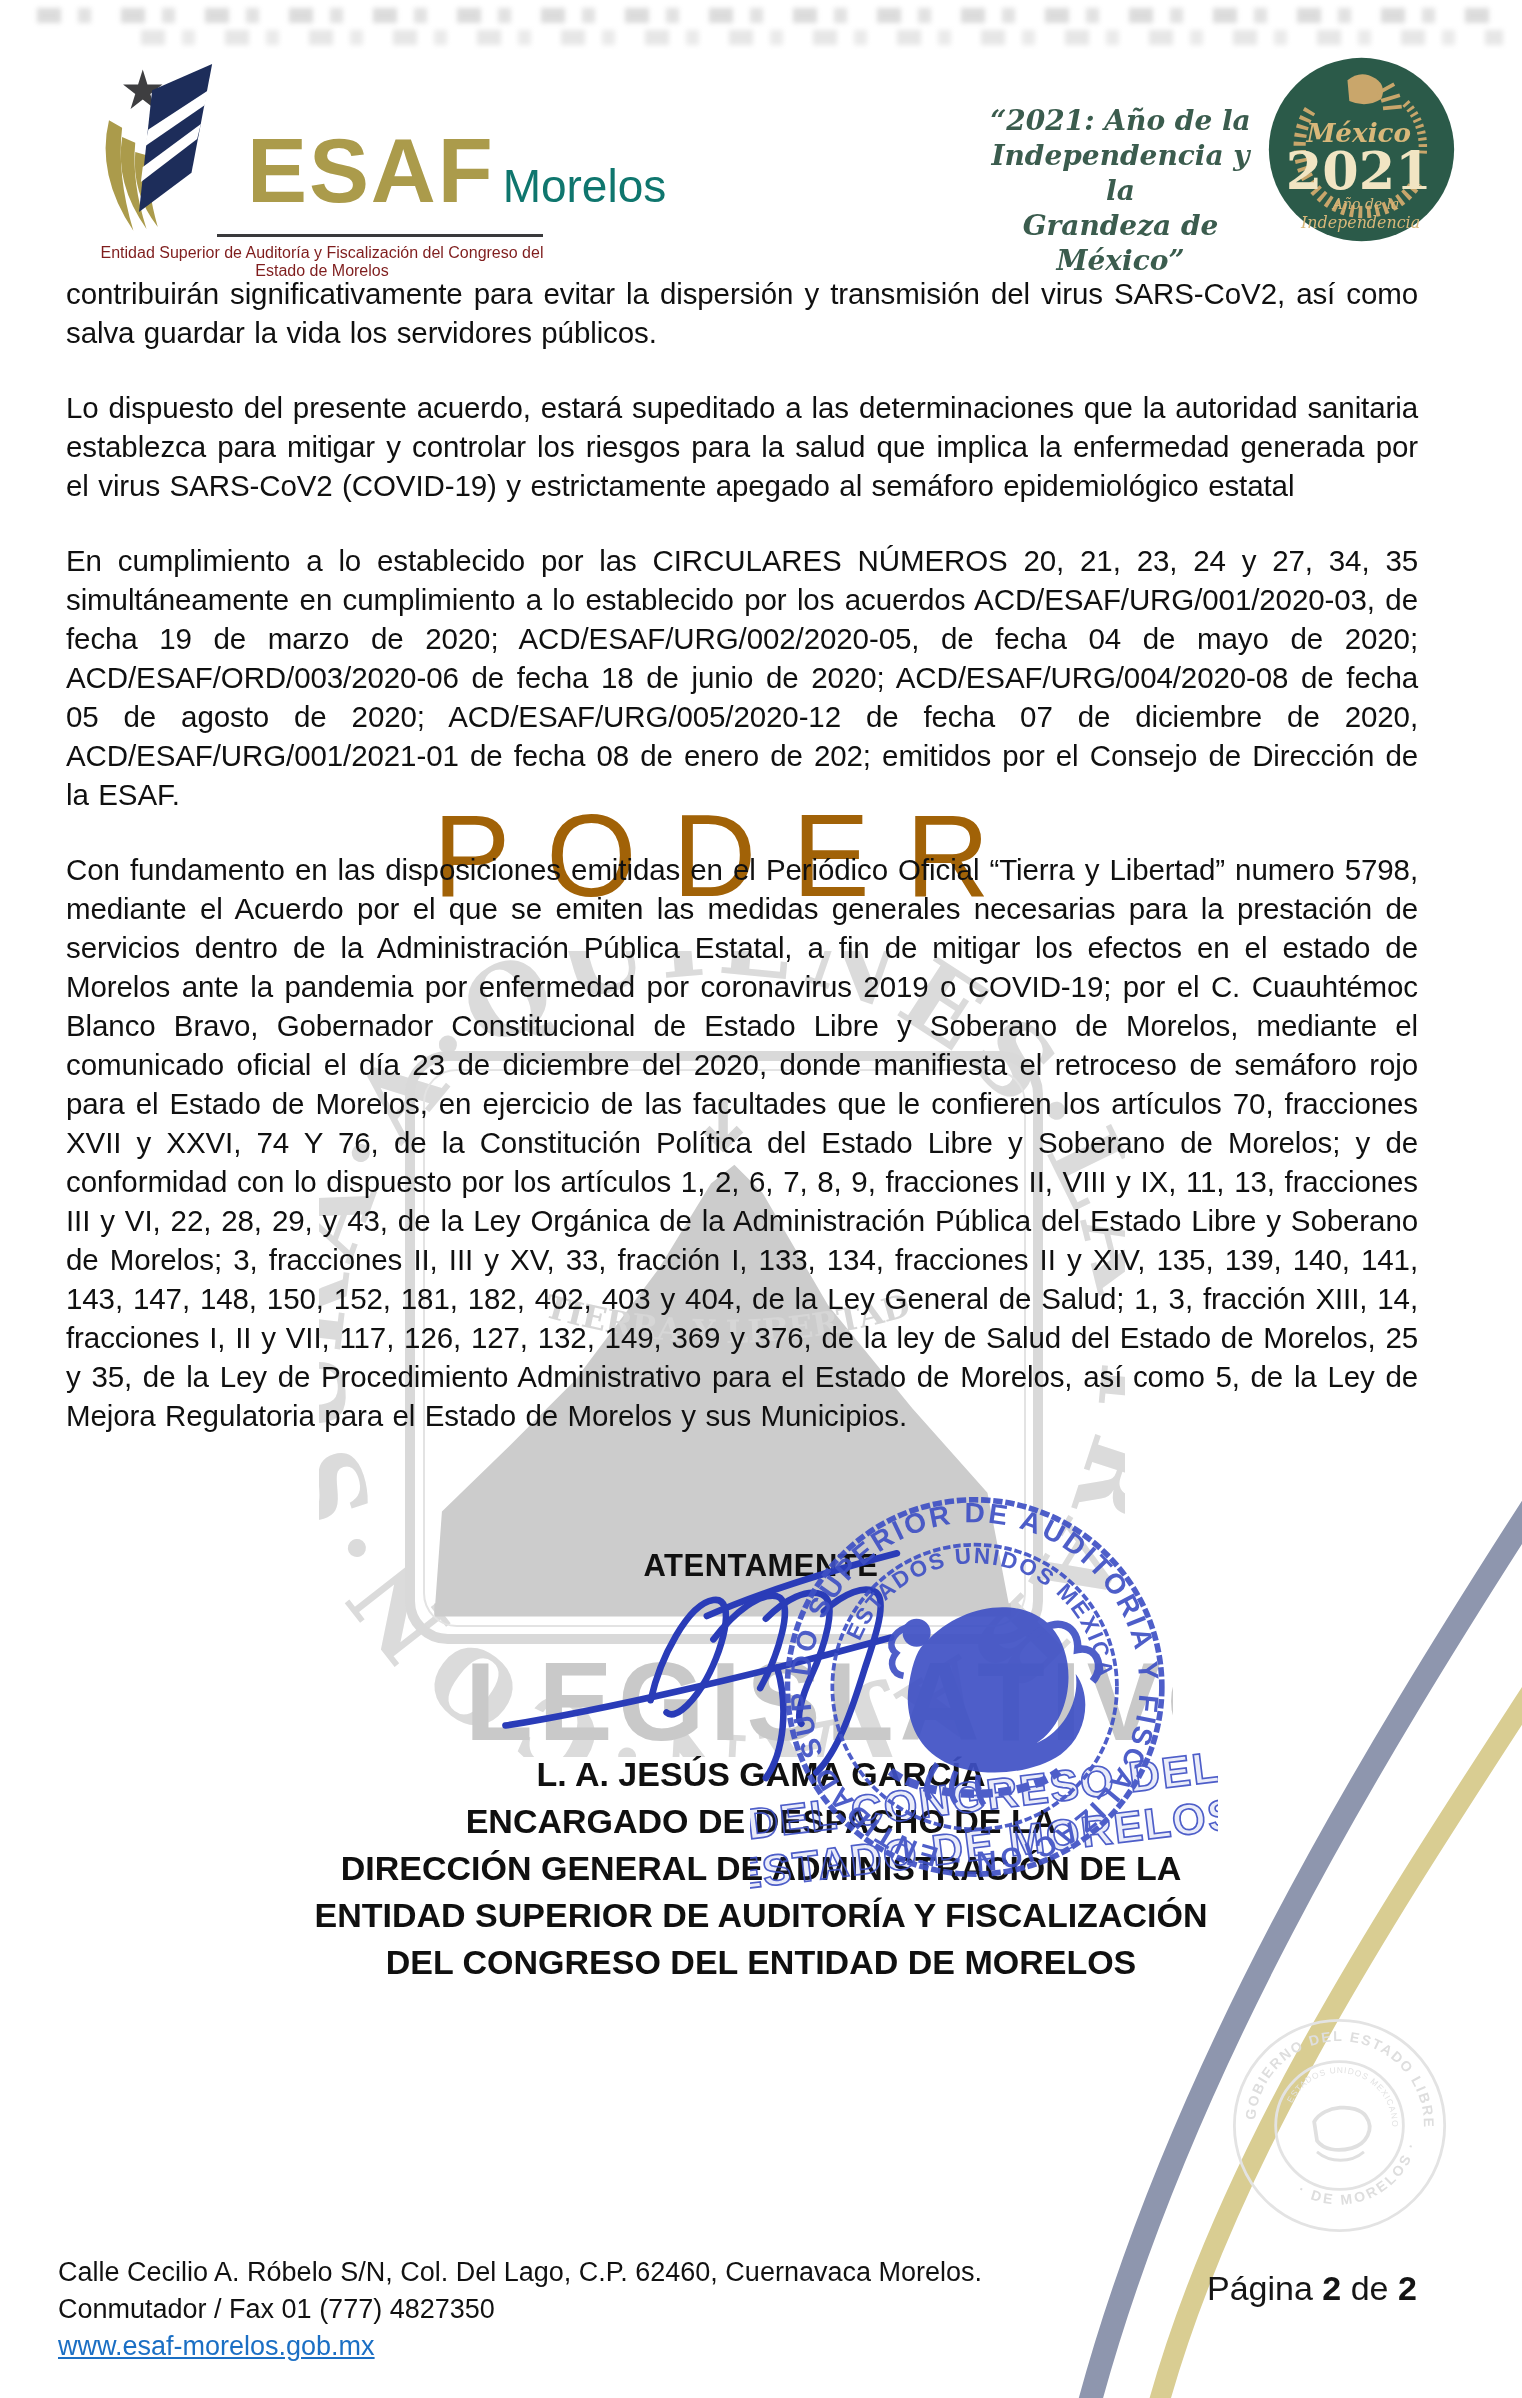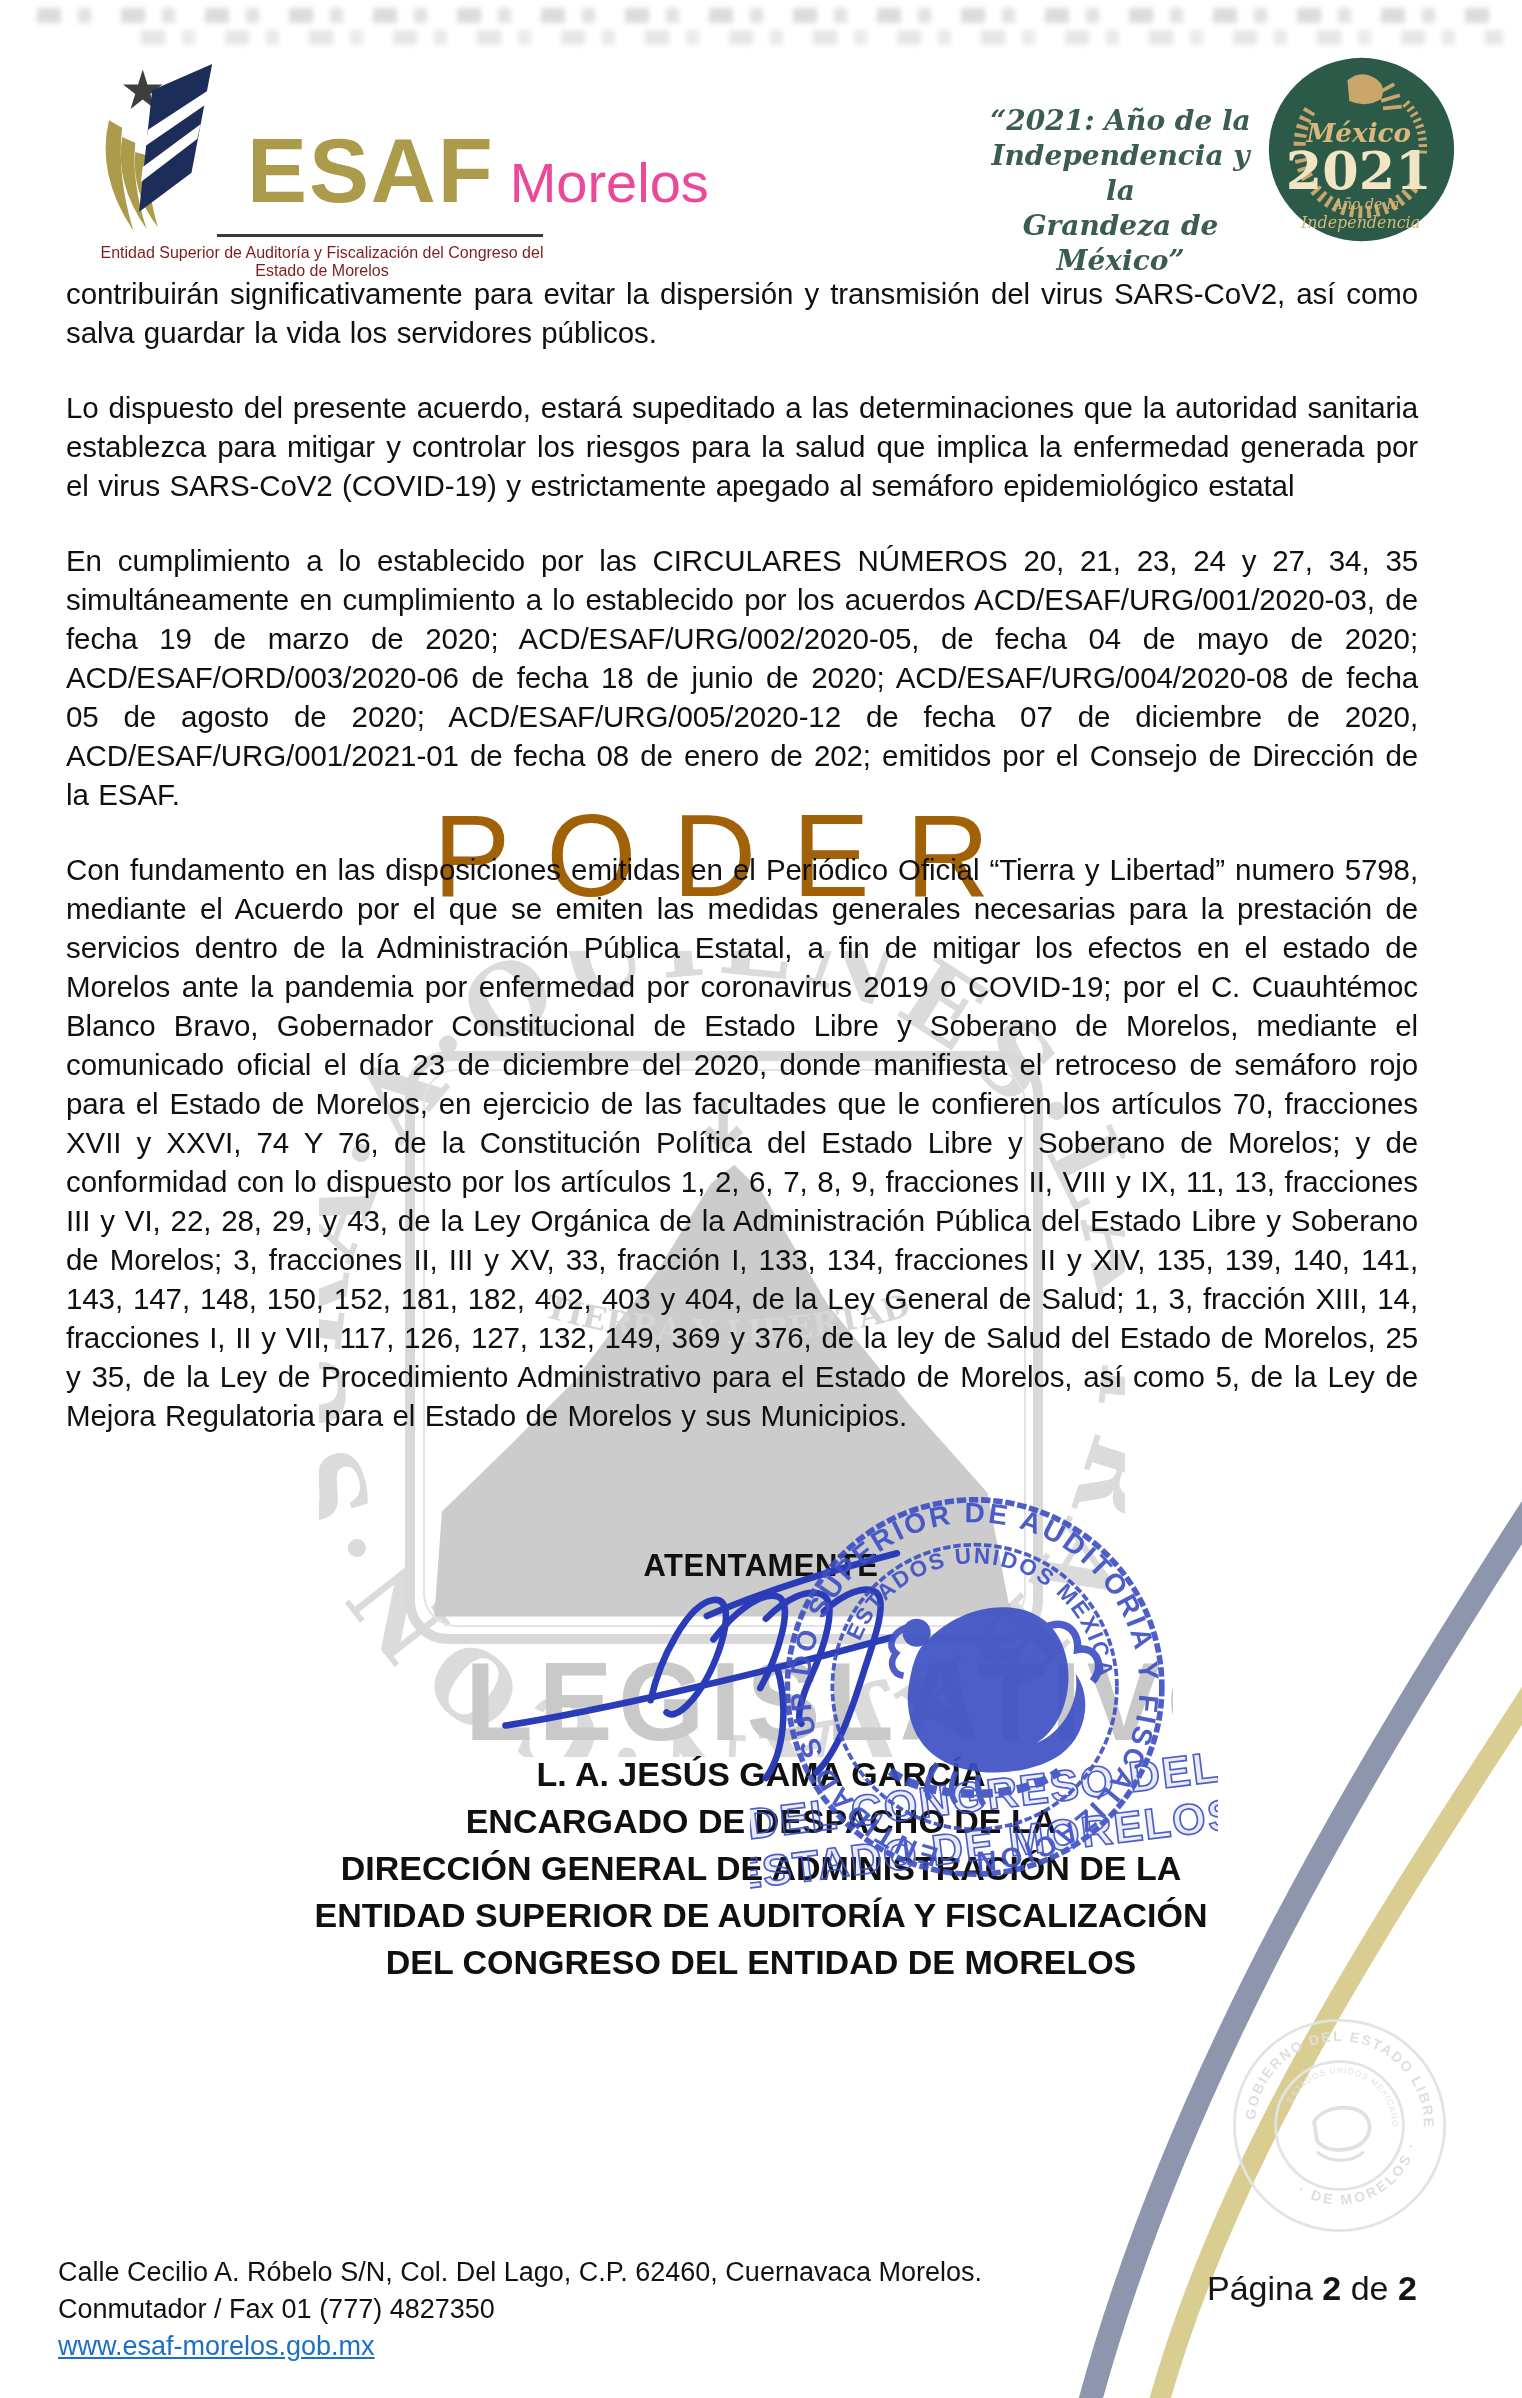--- a/index.html
+++ b/index.html
@@ -8,21 +8,21 @@
   
   .bleed{position:absolute;left:37px;right:19px;height:15px;opacity:.5;filter:blur(2.8px);
          background:repeating-linear-gradient(90deg,#b9b9b9 0 24px,transparent 24px 41px,#c4c4c4 41px 54px,transparent 54px 84px);}
   .bleed.r1{top:7.5px;}
   .bleed.r2{top:30px;left:141px;opacity:.35;}
 
   
   .logo-icon{position:absolute;left:94px;top:62px;}
   .logo-word{position:absolute;left:217px;top:120px;white-space:nowrap;}
   .logo-esaf{font-size:90px;font-weight:bold;color:#ab9b4b;letter-spacing:1.9px;margin-left:30px;}
-  .logo-morelos{font-size:56px;color:#ec4899;margin-left:15px;}
+  .logo-morelos{font-size:46px;color:#0f766e;margin-left:8px;}
   .logo-rule{position:absolute;left:217px;top:234px;width:326px;height:2.8px;background:#3a3a3c;}
   .logo-caption{position:absolute;left:97px;top:244px;width:450px;text-align:center;
                 font-size:16px;color:#7f1d1d;}
   .motto{position:absolute;left:980px;top:103px;width:281px;text-align:center;
          font-family:"DejaVu Serif",serif;font-style:italic;font-size:28px;line-height:35px;color:#3b5c4e;font-weight:bold;}
   .badge{position:absolute;left:1265px;top:56px;}
 
   
   .wm{color:#d3d3d3;position:absolute;user-select:none;}
   .wm-poder{left:433px;top:789px;font-size:116px;font-weight:normal;letter-spacing:36px;color:#a16207;}

